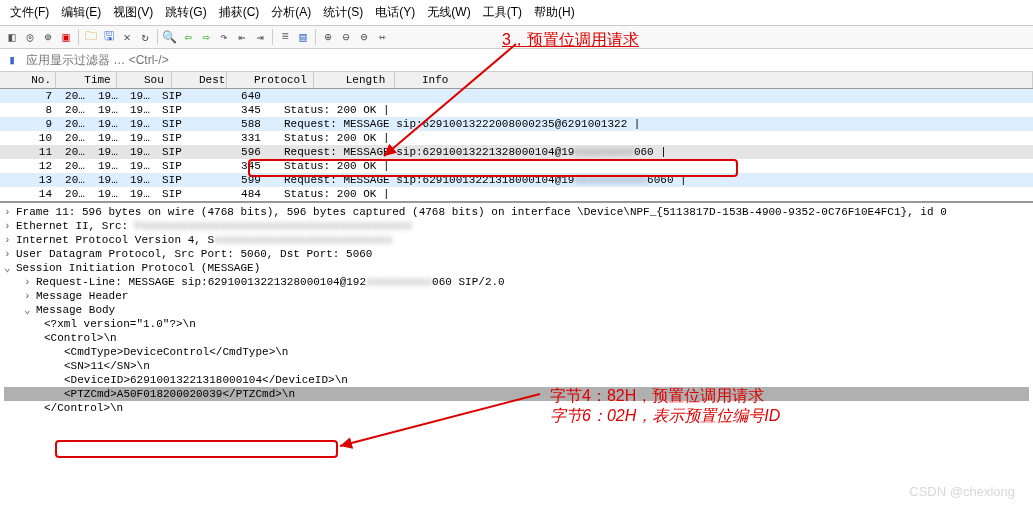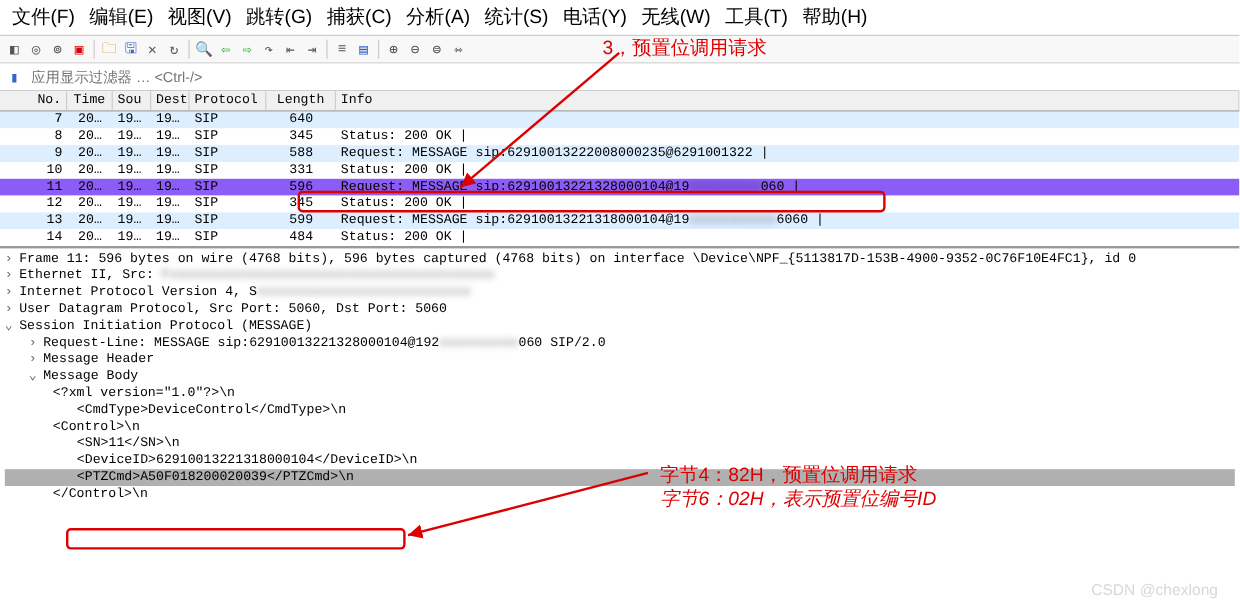--- a/index.html
+++ b/index.html
@@ -11,21 +11,21 @@
   height: 507px;
   overflow: hidden;
   position: relative;
 }
 .menu-bar {
   display: flex;
   background: #fff;
   border-bottom: 1px solid #ccc;
   padding: 2px 4px;
   font-family: "Microsoft YaHei", sans-serif;
-  font-size: 16px;
+  font-size: 12px;
 }
 .menu-item {
   padding: 2px 6px;
   cursor: pointer;
 }
 .toolbar {
   display: flex;
   align-items: center;
   gap: 2px;
   padding: 3px 4px;
@@ -69,20 +69,21 @@
   font-family: "Microsoft YaHei", sans-serif;
   font-size: 12px;
   color: #1d4ed8;
   padding: 2px;
 }
 .packet-header {
   display: flex;
   background: #f0f0f0;
   border-bottom: 1px solid #999;
   font-size: 11px;
+  gap: 23px;
 }
 .packet-header > div {
   padding: 2px 4px;
   border-right: 1px solid #ccc;
   white-space: nowrap;
   overflow: hidden;
 }
 .packet-list {
   overflow: hidden;
 }
@@ -92,21 +93,21 @@
   height: 14px;
   line-height: 14px;
 }
 .packet-row > div {
   padding: 0 4px;
   white-space: nowrap;
   overflow: hidden;
 }
 .packet-row.even { background: #fff; }
 .packet-row.odd { background: #ddeeff; }
-.packet-row.selected { background: #8b5cf6; color: #000; }
+.packet-row.selected { background: #e5e5e5; color: #000; }
 .col-no { width: 56px; text-align: right; }
 .col-time { width: 38px; text-align: center; }
 .col-src { width: 32px; }
 .col-dst { width: 32px; }
 .col-proto { width: 64px; }
 .col-len { width: 58px; text-align: center; }
 .col-info { flex: 1; }
 
 .highlight-box {
   position: absolute;
@@ -328,25 +329,25 @@
       <span class="tree-toggle">›</span>
       <span>Message Header</span>
     </div>
   <div class="tree-row tree-indent-1">
       <span class="tree-toggle">⌄</span>
       <span>Message Body</span>
     </div>
   <div class="tree-row tree-indent-2">
       <span>&lt;?xml version="1.0"?&gt;\n</span>
     </div>
+  <div class="tree-row tree-indent-2">
+      <span>&lt;Control&gt;\n</span>
+    </div>
   <div class="tree-row tree-indent-3">
       <span>&lt;CmdType&gt;DeviceControl&lt;/CmdType&gt;\n</span>
-    </div>
-  <div class="tree-row tree-indent-2">
-      <span>&lt;Control&gt;\n</span>
     </div>
   <div class="tree-row tree-indent-3">
       <span>&lt;SN&gt;11&lt;/SN&gt;\n</span>
     </div>
   <div class="tree-row tree-indent-3">
       <span>&lt;DeviceID&gt;62910013221318000104&lt;/DeviceID&gt;\n</span>
     </div>
   <div class="tree-row tree-indent-3 tree-sel">
       <span>&lt;PTZCmd&gt;A50F018200020039&lt;/PTZCmd&gt;\n</span>
     </div>
@@ -368,17 +369,17 @@
 </svg>
 <svg class="arrow" style="left:330px; top:388px; width:220px; height:70px;">
   <defs>
       <marker id="ah2" markerWidth="8" markerHeight="8" refX="6" refY="3" orient="auto">
         <path d="M0,0 L6,3 L0,6 Z" fill="#d00"></path>
       </marker>
     </defs>
   <line x1="210" y1="6" x2="10" y2="58" stroke="#d00" stroke-width="2" marker-end="url(#ah2)"></line>
 </svg>
 
-<div class="annotation" style="left:502px; top:30px;">3，预置位调用请求</div>
+<div class="annotation" style="left:502px; top:30px;text-decoration:underline;">3，预置位调用请求</div>
 <div class="annotation" style="left:550px; top:386px;">字节4：82H，预置位调用请求</div>
 <div class="annotation" style="left:550px; top:406px;font-style:italic;">字节6：02H，表示预置位编号ID</div>
 
 <div class="watermark">CSDN @chexlong</div>
 
 </body></html>

